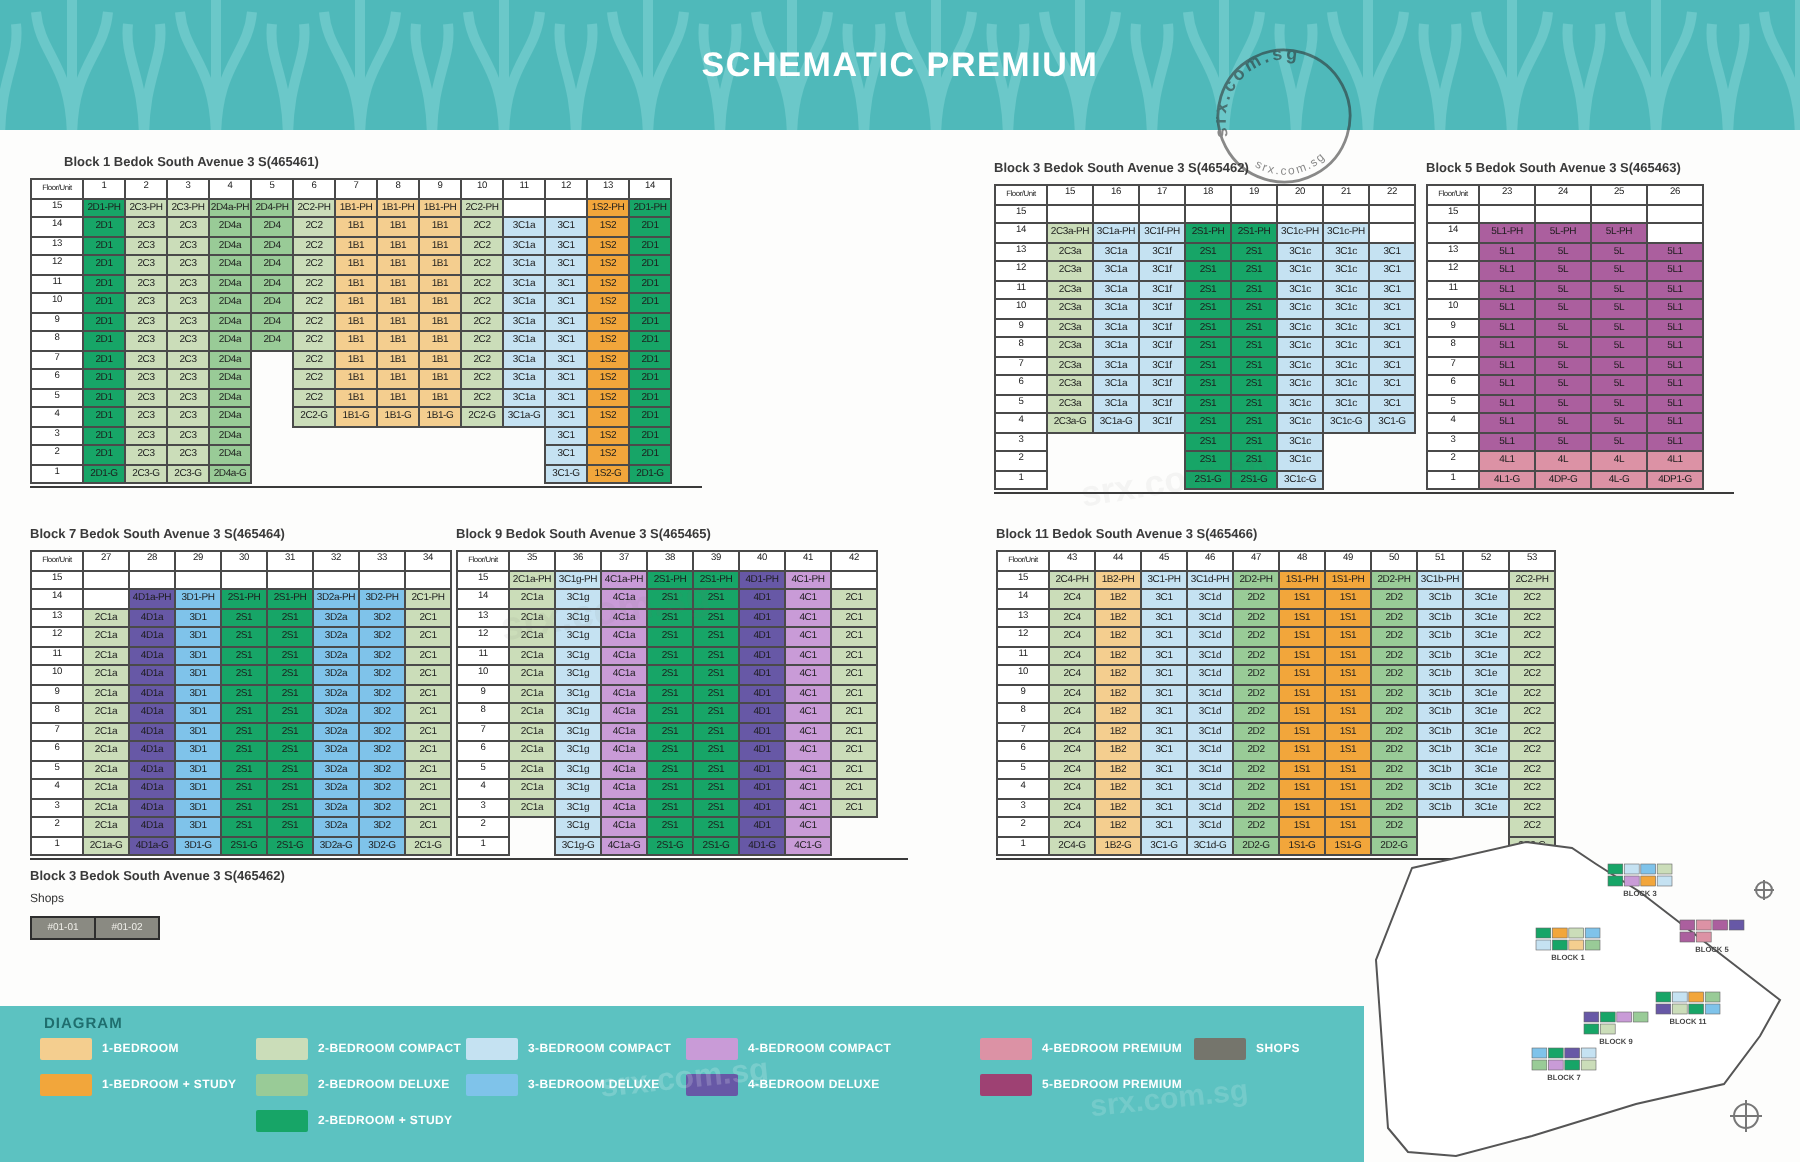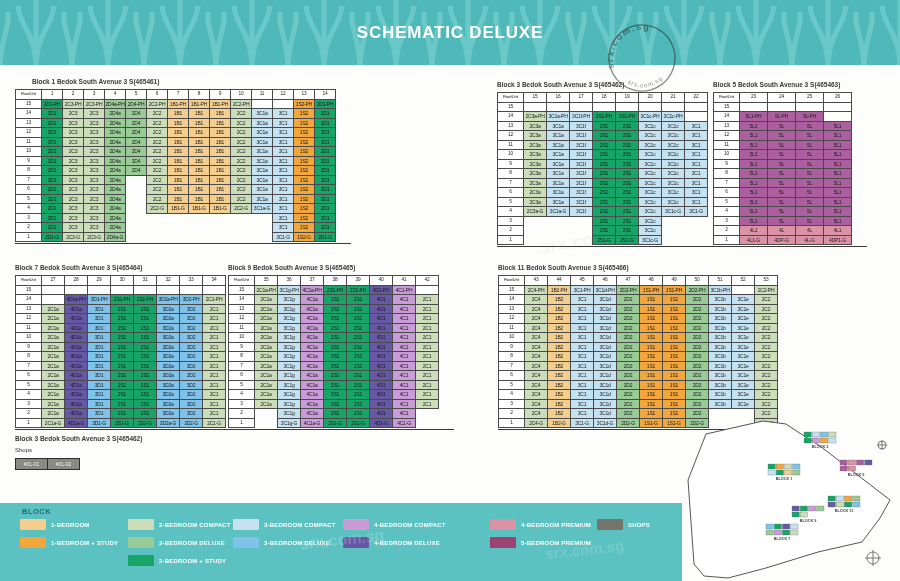--- a/index.html
+++ b/index.html
@@ -52,21 +52,21 @@
       <defs>
         <pattern id="trees" width="72" height="66" patternUnits="userSpaceOnUse">
           <g stroke="#6BC8C9" stroke-width="5" fill="none">
             <path d="M36,70 C36,32 20,28 18,6 M36,70 C36,32 52,28 54,6 M36,70 C36,22 36,14 36,0"></path>
             <path d="M0,70 C0,38 10,30 8,12 M72,70 C72,38 62,30 64,12"></path>
           </g>
         </pattern>
       </defs>
       <rect x="0" y="0" width="900" height="65" fill="url(#trees)"></rect>
     </svg>
-    <div class="page-title">SCHEMATIC DELUXE</div>
+    <div class="page-title">SCHEMATIC PREMIUM</div>
   </div>
 
   <svg class="stamp" width="88" height="88">
     <g transform="rotate(-28 44 44)" opacity="0.55">
       <circle cx="44" cy="44" r="33" fill="none" stroke="#2b2b2b" stroke-width="1.4"></circle>
       <defs>
         <path id="arcT" d="M 14,46 A 30,30 0 0 1 74,46" fill="none"></path>
         <path id="arcB" d="M 16,52 A 29,29 0 0 0 72,52" fill="none"></path>
       </defs>
       <text font-size="9" font-weight="bold" fill="#2b2b2b" letter-spacing="1.5">
@@ -1343,21 +1343,21 @@
         <tbody>
           <tr id="shops-row">
             <td style="background:#8A8A82">#01-01</td>
             <td style="background:#8A8A82">#01-02</td>
           </tr>
         </tbody>
       </table>
   </div>
 
   <div class="legend">
-    <div class="legend-title">BLOCK</div>
+    <div class="legend-title">DIAGRAM</div>
     <div id="legend-cols">
         <div class="lcol lcol1">
           <div class="litem">
             <span class="lswatch" style="background:#F4CE8F"></span>
             <span class="llabel">1-BEDROOM</span>
           </div>
           <div class="litem">
             <span class="lswatch" style="background:#F2A63B"></span>
             <span class="llabel">1-BEDROOM + STUDY</span>
           </div>

